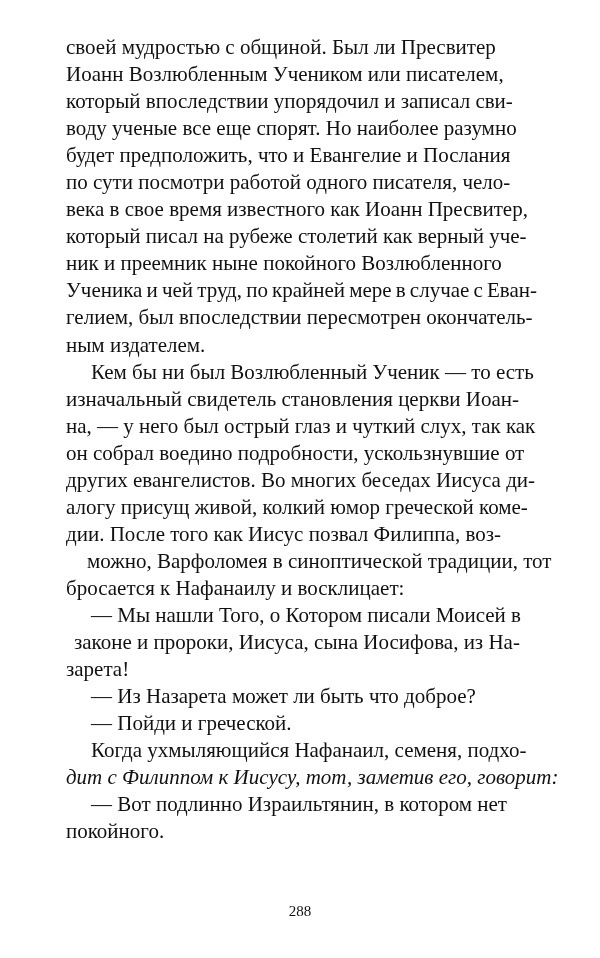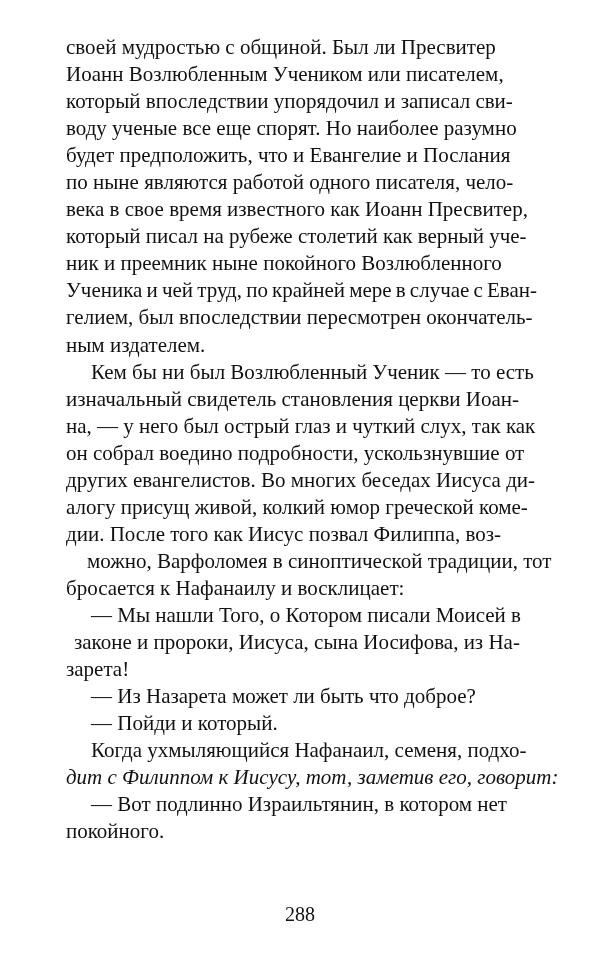--- a/index.html
+++ b/index.html
@@ -37,53 +37,53 @@
     .line.indent {
       padding-left: 25px;
     }
     .page-number {
       position: absolute;
       left: 0;
       width: 600px;
       top: 903px;
       text-align: center;
       font-family: "Liberation Serif", "DejaVu Serif", serif;
-      font-size: 20px;
+      font-size: 15px;
       color: #111111;
     }
   </style>
 </head>
 <body>
 
 <div class="page" id="page-text">
     <span class="line" style="word-spacing: 0px; text-align: left; text-align-last: left;">своей мудростью с общиной. Был ли Пресвитер</span>
     <span class="line" style="word-spacing: 0px; text-align: left; text-align-last: left;">Иоанн Возлюбленным Учеником или писателем,</span>
     <span class="line" style="word-spacing: 0px; text-align: left; text-align-last: left;">который впоследствии упорядочил и записал сви-</span>
     <span class="line" style="word-spacing: 0px; text-align: left; text-align-last: left;">воду ученые все еще спорят. Но наиболее разумно</span>
     <span class="line" style="word-spacing: 0px; text-align: left; text-align-last: left;">будет предположить, что и Евангелие и Послания</span>
-    <span class="line" style="word-spacing: 0px; text-align: left; text-align-last: left;">по ныне являются работой одного писателя, чело-</span>
+    <span class="line" style="word-spacing: 0px; text-align: left; text-align-last: left;">по сути посмотри работой одного писателя, чело-</span>
     <span class="line" style="word-spacing: 0px; text-align: left; text-align-last: left;">века в свое время известного как Иоанн Пресвитер,</span>
     <span class="line" style="word-spacing: 0px; text-align: left; text-align-last: left;">который писал на рубеже столетий как верный уче-</span>
     <span class="line" style="word-spacing: 0px; text-align: left; text-align-last: left;">ник и преемник ныне покойного Возлюбленного</span>
     <span class="line" style="word-spacing: -1.10469px; text-align: left; text-align-last: left;">Ученика и чей труд, по крайней мере в случае с Еван-</span>
     <span class="line" style="word-spacing: 0px; text-align: left; text-align-last: left;">гелием, был впоследствии пересмотрен окончатель-</span>
     <span class="line last">ным издателем.</span>
     <span class="line indent" style="word-spacing: 0px; text-align: left; text-align-last: left;">Кем бы ни был Возлюбленный Ученик — то есть</span>
     <span class="line" style="word-spacing: 0px; text-align: left; text-align-last: left;">изначальный свидетель становления церкви Иоан-</span>
     <span class="line" style="word-spacing: 0px; text-align: left; text-align-last: left;">на, — у него был острый глаз и чуткий слух, так как</span>
     <span class="line" style="word-spacing: 0px; text-align: left; text-align-last: left;">он собрал воедино подробности, ускользнувшие от</span>
     <span class="line" style="word-spacing: 0px; text-align: left; text-align-last: left;">других евангелистов. Во многих беседах Иисуса ди-</span>
     <span class="line" style="word-spacing: 0px; text-align: left; text-align-last: left;">алогу присущ живой, колкий юмор греческой коме-</span>
     <span class="line" style="word-spacing: 0px; text-align: left; text-align-last: left;">дии. После того как Иисус позвал Филиппа, воз-</span>
     <span class="line" style="word-spacing: 0px; text-align: left; text-align-last: left; margin-left: 21px;">можно, Варфоломея в синоптической традиции, тот</span>
     <span class="line last">бросается к Нафанаилу и восклицает:</span>
     <span class="line indent" style="word-spacing: 0px; text-align: left; text-align-last: left;">—  Мы нашли Того, о Котором писали Моисей в</span>
     <span class="line" style="word-spacing: 0px; text-align: right; text-align-last: left; margin-left: 8px;">законе и пророки, Иисуса, сына Иосифова, из На-</span>
     <span class="line last">зарета!</span>
     <span class="line indent last">—  Из Назарета может ли быть что доброе?</span>
-    <span class="line indent last">—  Пойди и который.</span>
+    <span class="line indent last">—  Пойди и греческой.</span>
     <span class="line indent" style="word-spacing: 0px; text-align: right; text-align-last: left;">Когда ухмыляющийся Нафанаил, семеня, подхо-</span>
     <span class="line" style="word-spacing: 0px; text-align: left; text-align-last: left; font-style: italic;">дит с Филиппом к Иисусу, тот, заметив его, говорит:</span>
     <span class="line indent" style="word-spacing: 0px; text-align: left; text-align-last: left;">—  Вот подлинно Израильтянин, в котором нет</span>
     <span class="line last">покойного.</span>
   </div>
 
 <div class="page-number">288</div>
 
 </body></html>

